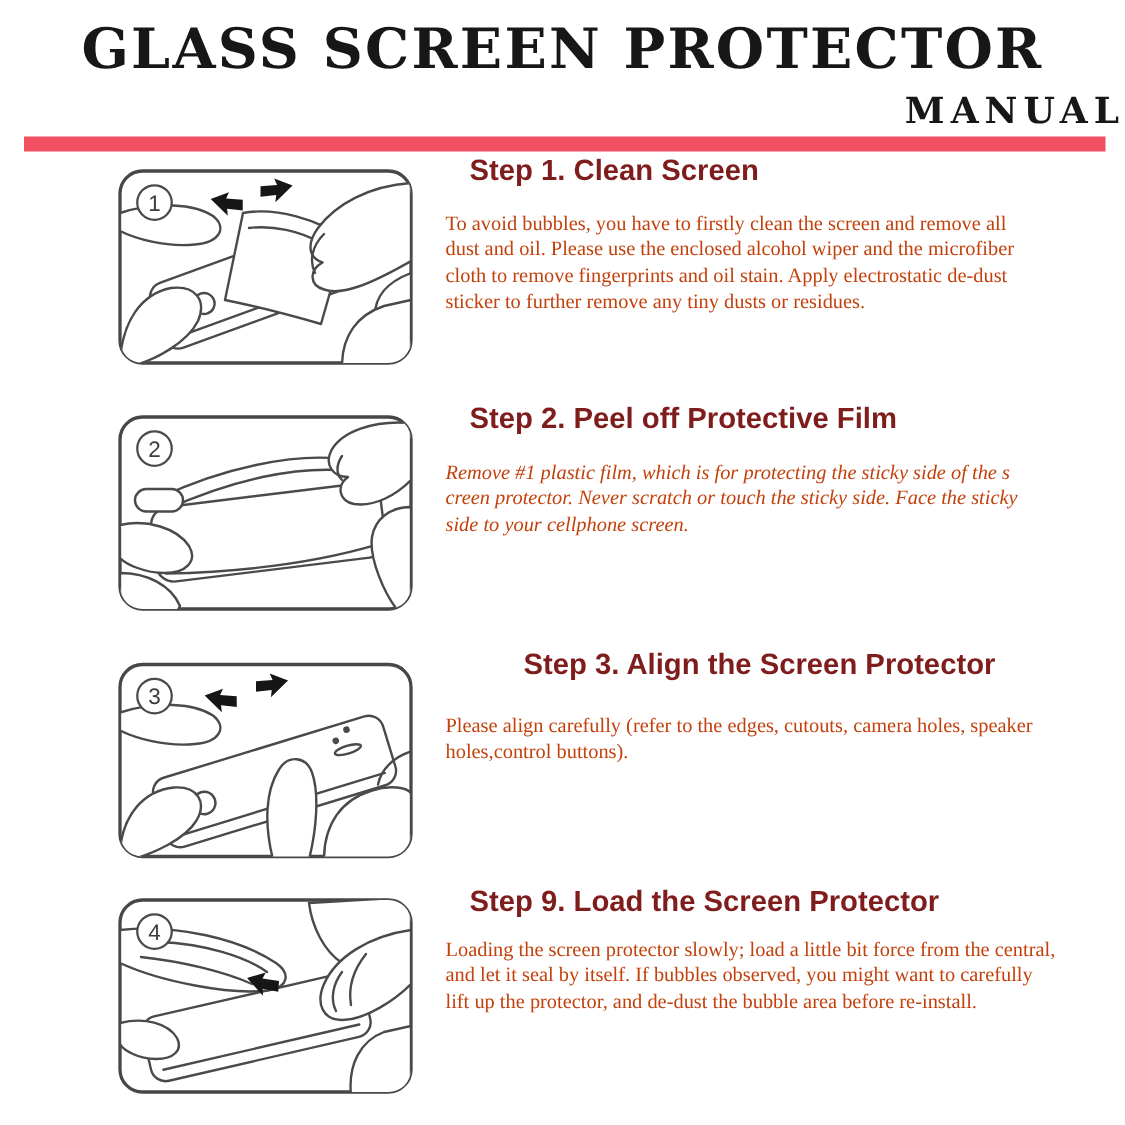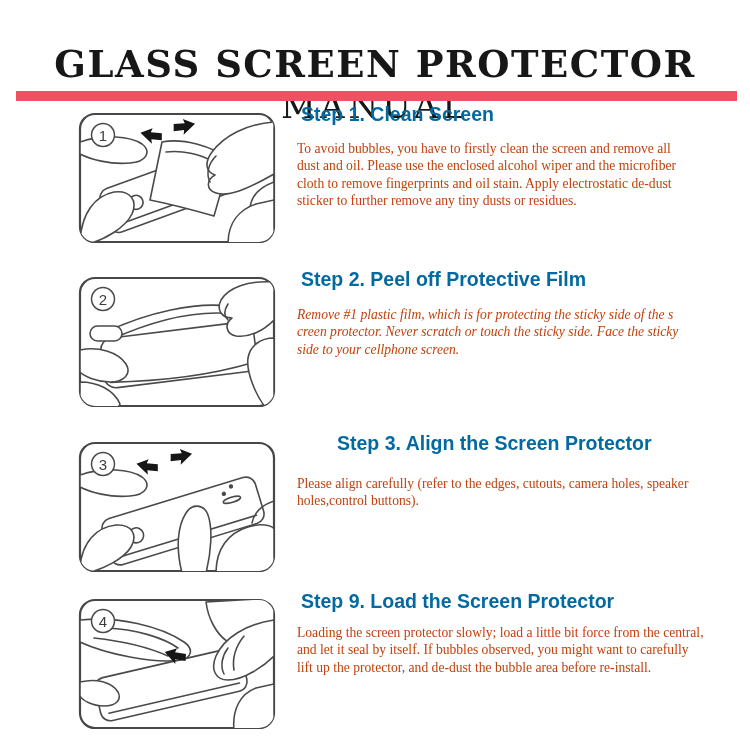--- a/index.html
+++ b/index.html
@@ -1,49 +1,49 @@
 <!DOCTYPE html>
 <html><head>
 <meta charset="utf-8">
 <style>
   html,body{margin:0;padding:0;background:#ffffff;}
   #page{position:relative;width:750px;height:750px;background:#ffffff;overflow:hidden;
         font-family:"Liberation Sans",sans-serif;}
   
   #title-block{position:absolute;top:10px;left:0;width:750px;text-align:center;color:#171717;}
   #title-line1{font-family:"DejaVu Serif",serif;font-weight:800;font-size:37px;line-height:44px;letter-spacing:1.5px;}
-  #title-line2{font-family:"DejaVu Serif",serif;font-weight:400;font-size:34px;line-height:40px;letter-spacing:4px;}
+  #title-line2{font-family:"DejaVu Serif",serif;font-weight:700;font-size:24px;line-height:40px;letter-spacing:4px;text-align:right;}
   
   #divider{position:absolute;left:16px;top:91px;width:721px;height:10px;}
   
   .step{position:absolute;left:0;width:750px;height:150px;}
   .illus{position:absolute;left:78px;top:0;width:198px;height:132px;}
   .illus svg{display:block;width:198px;height:132px;}
   .step-content{position:absolute;left:297px;top:0;width:445px;}
-  .step-heading{position:absolute;left:4px;font-weight:700;font-size:19.5px;color:#0369a1;white-space:nowrap;}
+  .step-heading{position:absolute;left:16px;font-weight:700;font-size:19.5px;color:#7f1d1d;white-space:nowrap;}
   .step-body{position:absolute;left:0;width:445px;font-family:"Liberation Serif",serif;
              font-size:13.6px;line-height:17.4px;color:#c2410c;white-space:pre-line;}
   #step1{top:112px;} #step1 .step-heading{top:-9px;} #step1 .step-body{top:28px;}
   #step2{top:276px;} #step2 .step-heading{top:-8px;} #step2 .step-body{top:30px;font-style:italic;}
   #step3{top:441px;} #step3 .step-heading{top:-9px;margin-left:36px;} #step3 .step-body{top:34px;}
   #step4{top:598px;} #step4 .step-heading{top:-8px;} #step4 .step-body{top:26px;}
   
   .art{stroke:#4a4a4a;stroke-width:1.6;fill:#ffffff;stroke-linecap:round;stroke-linejoin:round;}
   .artline{stroke:#4a4a4a;stroke-width:1.6;fill:none;stroke-linecap:round;}
   .frame{fill:#ffffff;stroke:#474747;stroke-width:2.2;}
   .badge-circle{fill:#ffffff;stroke:#4a4a4a;stroke-width:1.5;}
   .badge-num{font-family:"Liberation Sans",sans-serif;font-size:15px;fill:#3d3d3d;}
   .arrow{fill:#161616;stroke:none;}
 </style>
 </head>
 <body>
 
 <div id="page">
 
-  <div id="title-block" style="color: rgb(23, 23, 23); margin-top: 32px;">
+  <div id="title-block" style="color: rgb(23, 23, 23);">
     <div id="title-line1">GLASS SCREEN PROTECTOR</div>
     <div id="title-line2">MANUAL</div>
   </div>
 
   <div id="divider" style="background: rgb(241, 79, 98);"></div>
 
   <div class="step" id="step1">
     <div class="illus">
       <svg viewBox="0 0 198 132">
         <defs>

